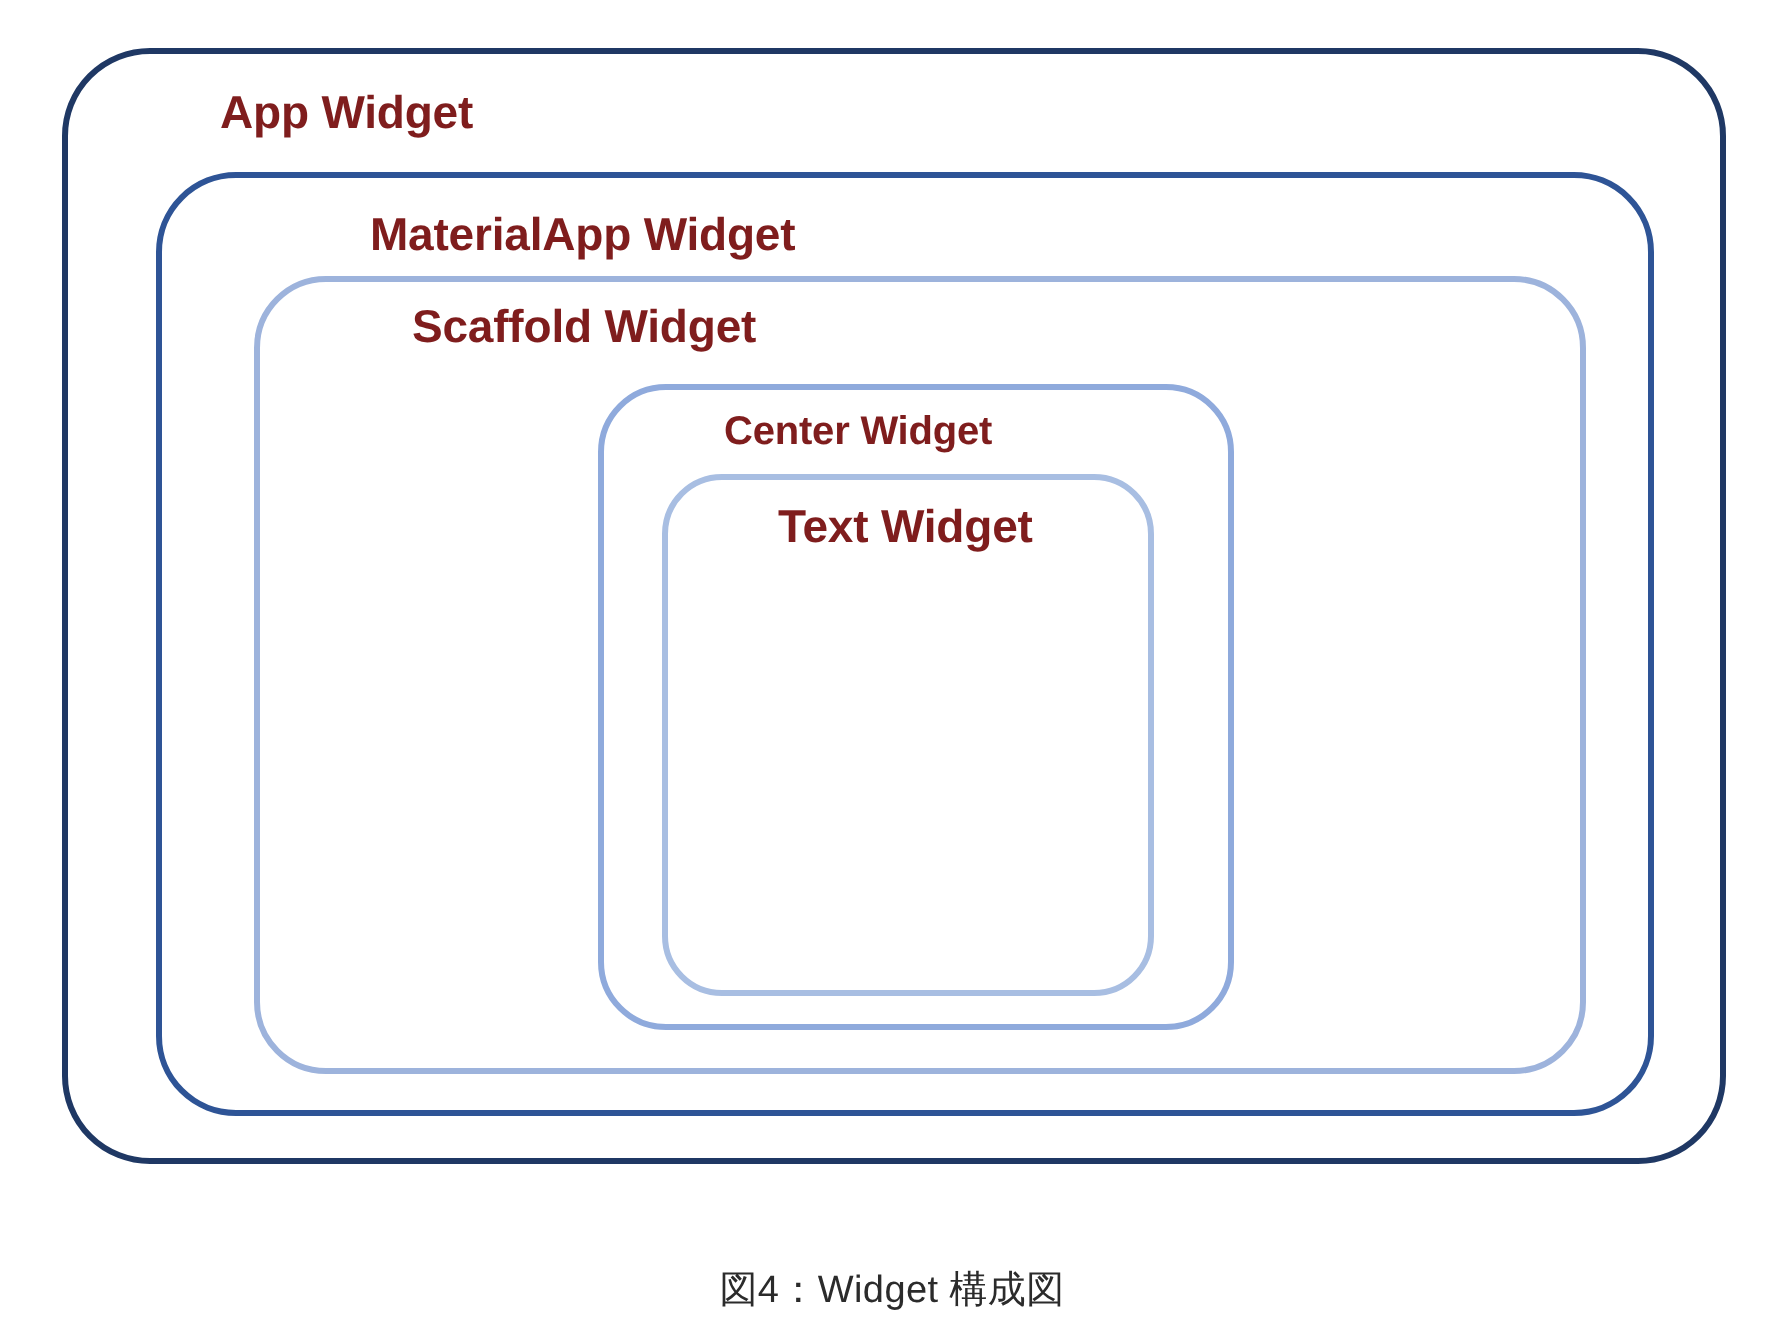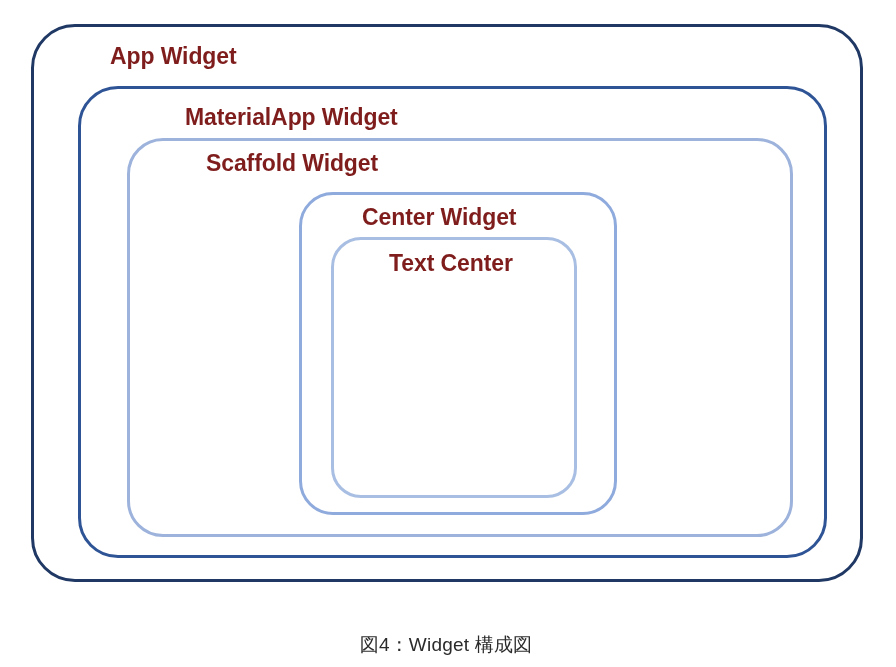--- a/index.html
+++ b/index.html
@@ -73,21 +73,21 @@
     position: absolute;
     font-weight: bold;
     color: #7f1d1d;
     white-space: nowrap;
     line-height: 1;
     letter-spacing: -0.1px;
   }
   .label-app         { left: 110px; top: 45px;  font-size: 23px; }
   .label-materialapp { left: 157px; top: 106px; font-size: 23px; margin-left: 28px; }
   .label-scaffold    { left: 206px; top: 152px; font-size: 23px; }
-  .label-center      { left: 362px; top: 206px; font-size: 23px; }
+  .label-center      { left: 362px; top: 206px; font-size: 20px; }
   .label-text        { left: 389px; top: 252px; font-size: 23px; }
 
   
   #figure-caption {
     position: absolute;
     left: 0;
     top: 632px;
     width: 892px;
     text-align: center;
     font-size: 19px;
@@ -112,17 +112,17 @@
   <div class="widget-box box-text"></div>
 
   <div class="widget-label label-app">App Widget</div>
 
   <div class="widget-label label-materialapp">MaterialApp Widget</div>
 
   <div class="widget-label label-scaffold">Scaffold Widget</div>
 
   <div class="widget-label label-center">Center Widget</div>
 
-  <div class="widget-label label-text">Text Center</div>
+  <div class="widget-label label-text">Text Widget</div>
 
   <div id="figure-caption">図4：Widget 構成図</div>
 
 </div>
 
 </body></html>

